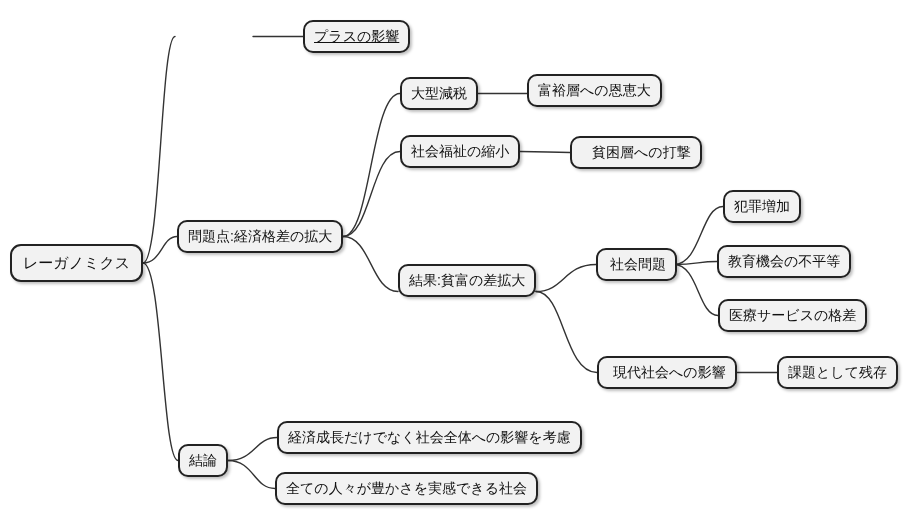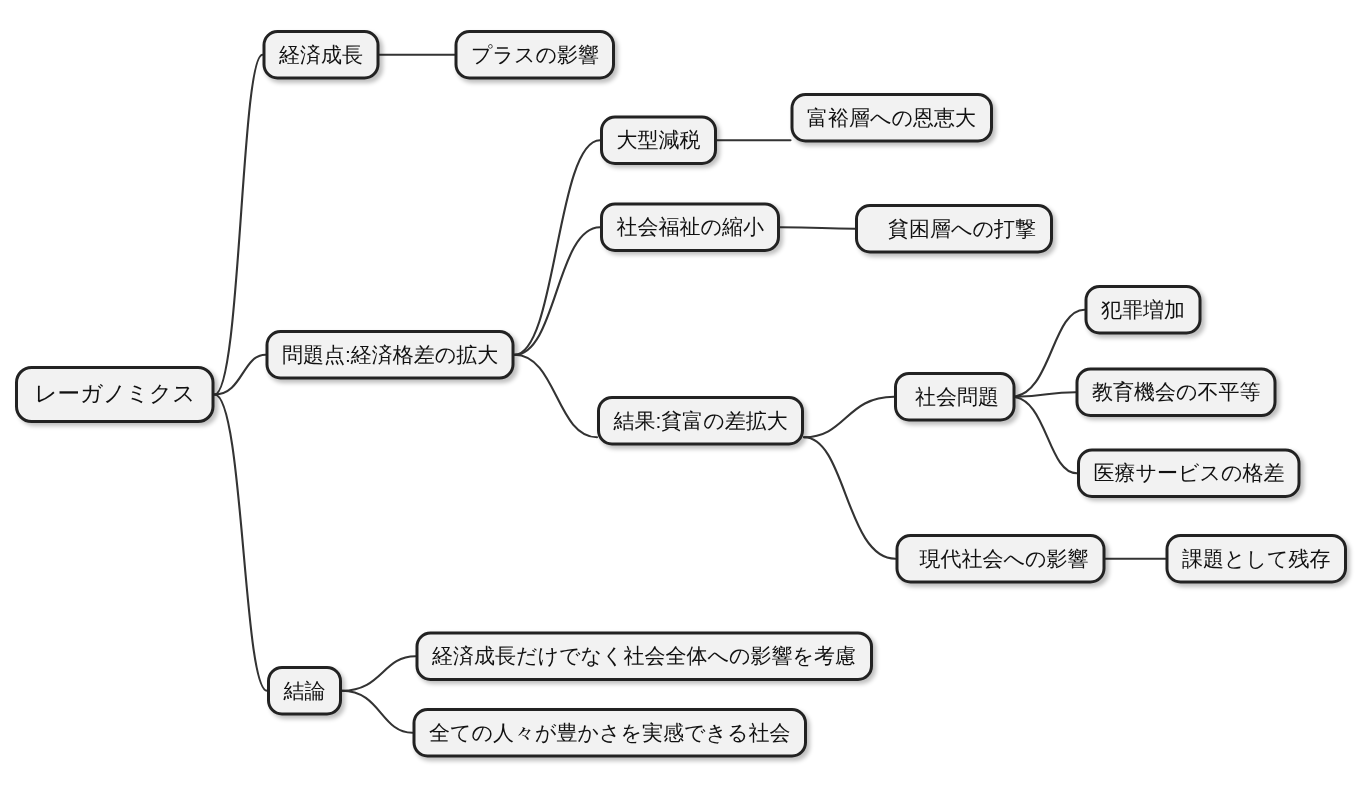--- a/index.html
+++ b/index.html
@@ -41,24 +41,24 @@
     cursor: default;
   }
   .node.root {
     font-size: 15px;
     padding: 7px 11px;
     border-radius: 11px;
   }
   
   [data-node-id="root"]            { left: 10px;  top: 244px; }
   [data-node-id="keizai-seicho"]   { left: 175px; top: 20px; }
-  [data-node-id="plus-eikyo"]      { left: 303px; top: 20px; }
+  [data-node-id="plus-eikyo"]      { left: 303px; top: 20px; text-decoration: underline; }
   [data-node-id="mondaiten"]       { left: 177px; top: 220px; }
   [data-node-id="ogata-genzei"]    { left: 400px; top: 77px; }
-  [data-node-id="fuyuso"]          { left: 527px; top: 62px; }
+  [data-node-id="fuyuso"]          { left: 527px; top: 74px; }
   [data-node-id="shakai-fukushi"]  { left: 400px; top: 135px; }
   [data-node-id="hinkonso"]        { left: 570px; top: 136px; padding-left: 20px; }
   [data-node-id="kekka"]           { left: 398px; top: 264px; text-align: right; }
   [data-node-id="shakai-mondai"]   { left: 596px; top: 248px; padding-left: 12px; }
   [data-node-id="hanzai"]          { left: 723px; top: 190px; }
   [data-node-id="kyoiku"]          { left: 717px; top: 245px; }
   [data-node-id="iryo"]            { left: 718px; top: 299px; }
   [data-node-id="gendai-shakai"]   { left: 597px; top: 356px; padding-left: 14px; }
   [data-node-id="kadai"]           { left: 777px; top: 356px; }
   [data-node-id="ketsuron"]        { left: 178px; top: 444px; }
@@ -84,21 +84,20 @@
       <path d="M 674 264.5 C 697.65 264.5, 697.65 261.5, 717 261.5"></path>
       <path d="M 674 264.5 C 698.2 264.5, 698.2 315.5, 718 315.5"></path>
       <path d="M 536 291.5 C 564 291.5, 564 372.5, 597 372.5"></path>
       <path d="M 732 372.5 C 756.75 372.5, 756.75 372.5, 777 372.5"></path>
       <path d="M 143 263 C 162.25 263, 162.25 460.5, 178 460.5"></path>
       <path d="M 228 460.5 C 254.95 460.5, 254.95 437.5, 277 437.5"></path>
       <path d="M 228 460.5 C 253.85 460.5, 253.85 488.5, 275 488.5"></path>
     </svg>
 
   <div class="node root" data-node-id="root">レーガノミクス</div>
-  <div class="node" data-node-id="keizai-seicho">経済成長</div>
   <div class="node" data-node-id="plus-eikyo">プラスの影響</div>
   <div class="node" data-node-id="mondaiten">問題点:経済格差の拡大</div>
   <div class="node" data-node-id="ogata-genzei">大型減税</div>
   <div class="node" data-node-id="fuyuso">富裕層への恩恵大</div>
   <div class="node" data-node-id="shakai-fukushi">社会福祉の縮小</div>
   <div class="node" data-node-id="hinkonso">貧困層への打撃</div>
   <div class="node" data-node-id="kekka">結果:貧富の差拡大</div>
   <div class="node" data-node-id="shakai-mondai">社会問題</div>
   <div class="node" data-node-id="hanzai">犯罪増加</div>
   <div class="node" data-node-id="kyoiku">教育機会の不平等</div>

